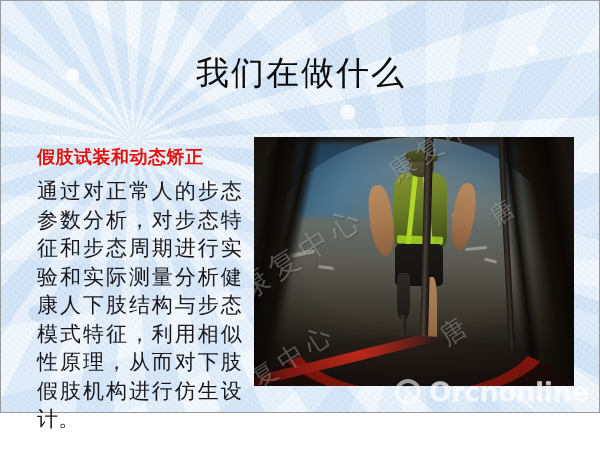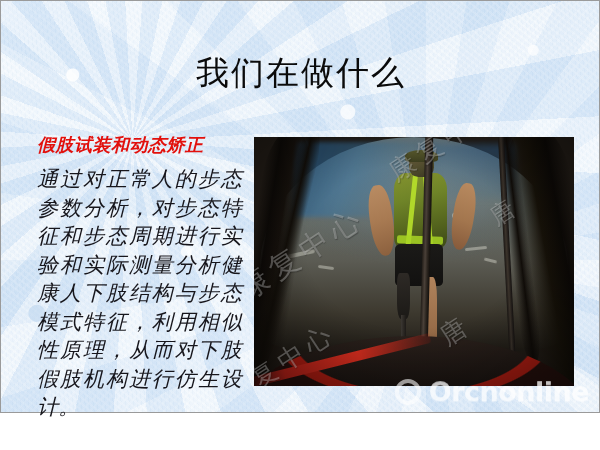--- a/index.html
+++ b/index.html
@@ -30,21 +30,21 @@
     background-blend-mode:normal;
   }
 
   .title{
     position:absolute;left:0;top:52px;width:600px;text-align:center;
     font-size:33px;line-height:40px;color:#0b0b0b;font-weight:400;
     letter-spacing:2px;white-space:nowrap;
   }
 
   .text-col{
-    position:absolute;left:36px;top:132px;width:205px;font-style:italic;
+    position:absolute;left:36px;top:144px;width:205px;
   }
   .sub-heading{
     font-size:18px;line-height:24px;font-weight:bold;color:#e2100c;
     letter-spacing:.5px;margin:0 0 8px 0;white-space:nowrap;
   }
   .body-copy{
     font-size:21px;line-height:28.5px;color:#17161c;
     letter-spacing:.2px;text-align:justify;margin:0;
   }
 

